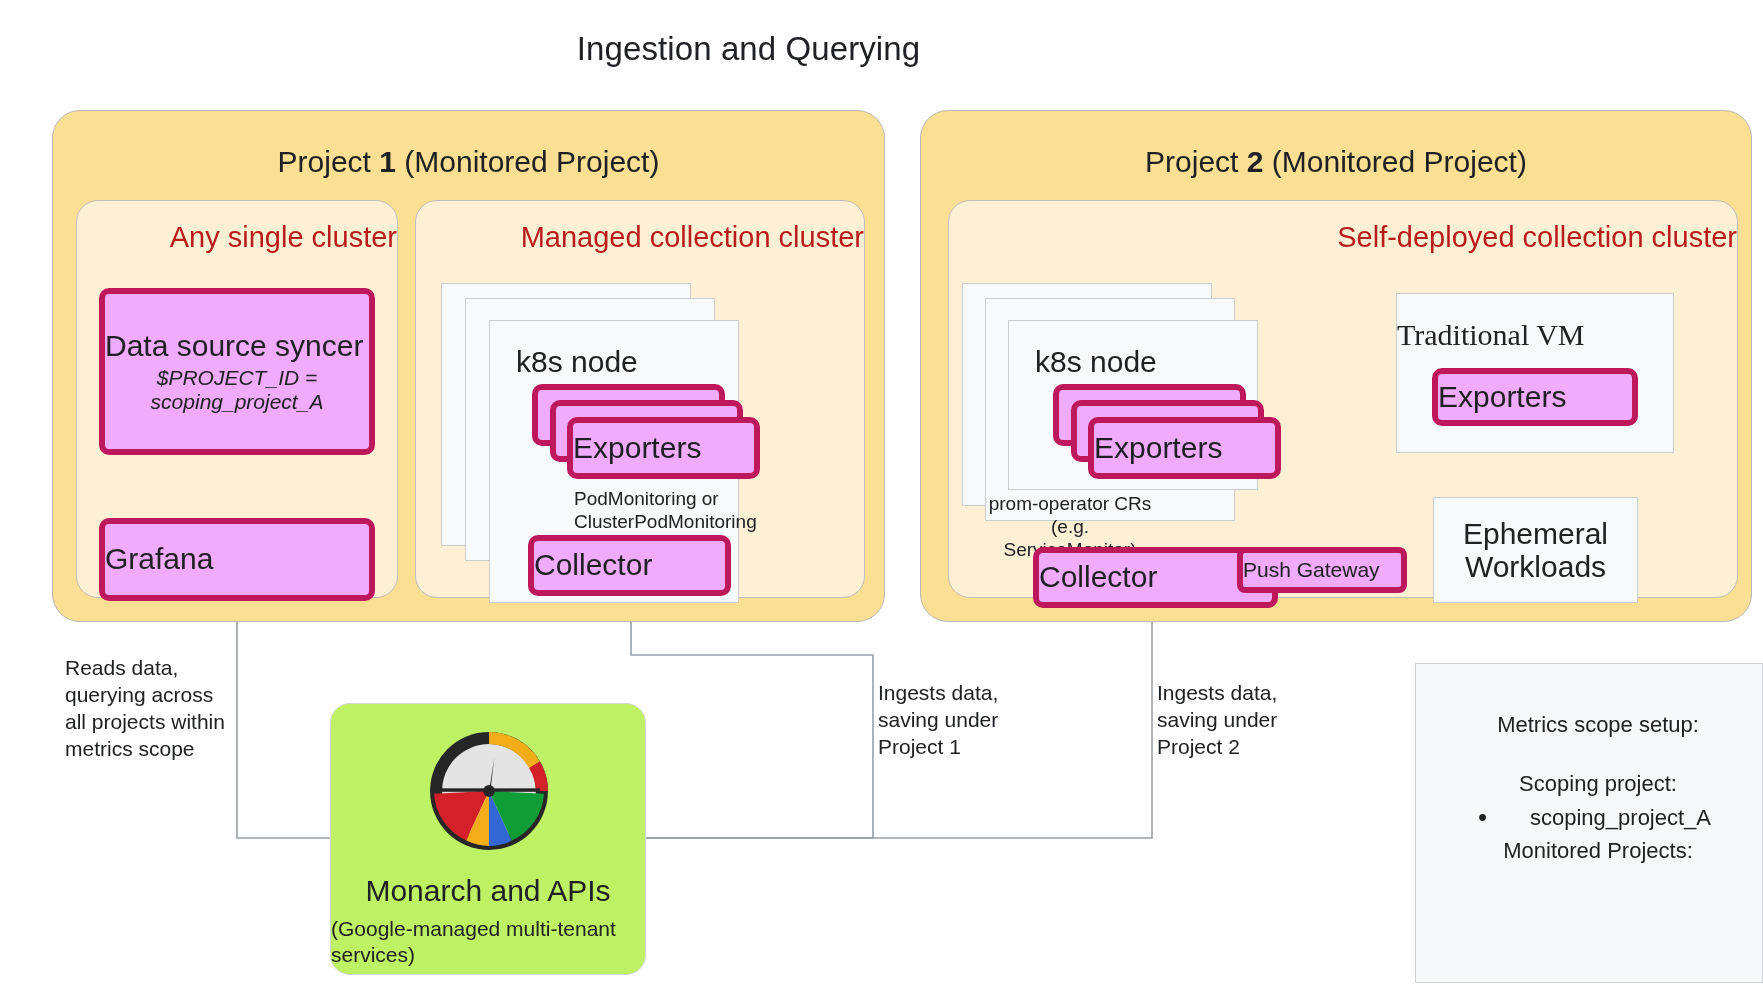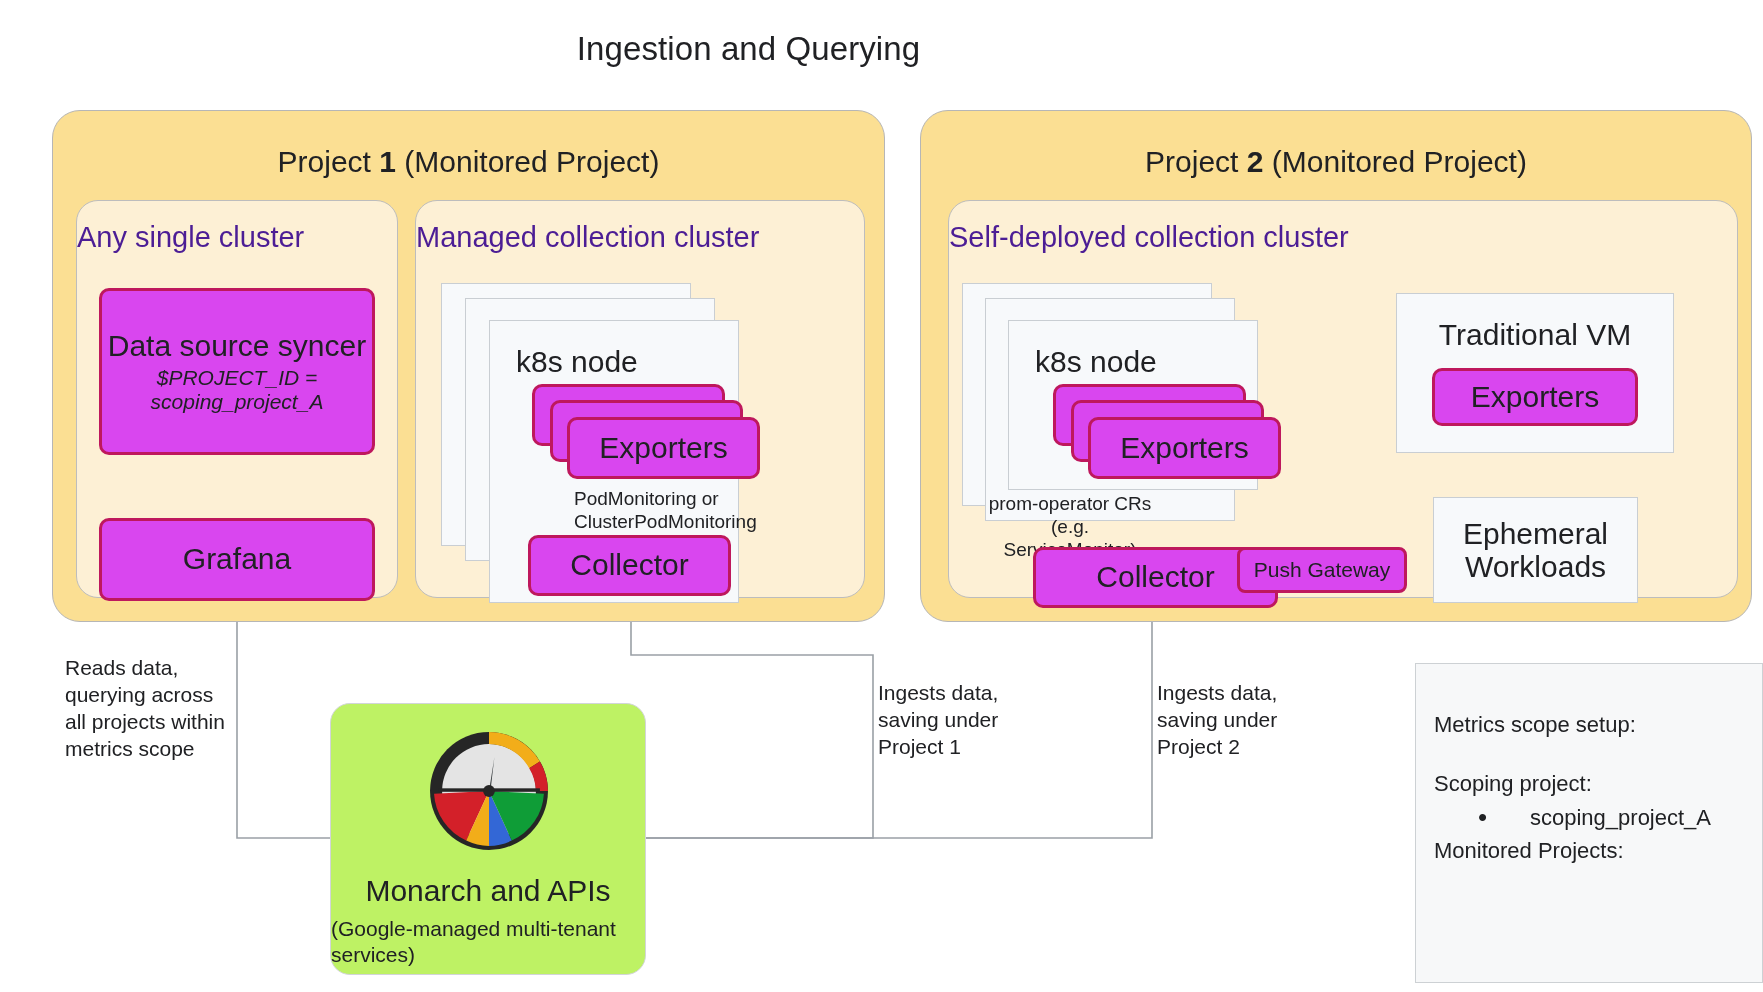--- a/index.html
+++ b/index.html
@@ -25,43 +25,43 @@
     position:absolute;left:0;right:0;top:34px;text-align:center;
     font-size:30px;color:#202124;
   }
   .project-title b{font-weight:bold;}
 
   
   .cluster{
     background:#fdf0d5;border:1px solid #bdbdbd;border-radius:22px;
   }
   .cluster-title{
-    position:absolute;left:0;right:0;top:20px;text-align:left;
-    font-size:29px;color:#4c1d95;
+    position:absolute;left:0;right:0;top:20px;text-align:right;
+    font-size:29px;color:#b91c1c;
   }
 
   
   .bluebox{
-    background:#d946ef;border:3px solid #be185d;border-radius:10px;
-    display:flex;flex-direction:column;align-items:center;justify-content:center;
+    background:#f0abfc;border:6px solid #be185d;border-radius:10px;
+    display:flex;flex-direction:column;align-items:flex-start;justify-content:center;
     text-align:center;color:#202124;
   }
   .bluebox .t1{font-size:30px;line-height:1.08;}
   .bluebox .t2{font-size:21px;font-style:italic;line-height:1.12;margin-top:4px;}
   .bluebox.small{border-radius:8px;}
   .bluebox.small .t1{font-size:21px;}
 
   
   .card{
     background:#f7f9fb;border:1px solid #c9ced3;
   }
   .card-title{
     position:absolute;left:26px;top:24px;font-size:30px;color:#202124;
   }
-  .card.centered .card-title{left:0;right:0;text-align:center;}
+  .card.centered .card-title{left:0;right:0;text-align:left;font-family:Liberation Serif, serif;}
 
   
   .caption{font-size:21px;line-height:1.28;color:#202124;}
   .caption.sm{font-size:19px;line-height:1.22;}
   .caption.center{text-align:center;}
 
   
   #monarch-card{
     background:#bef264;border:1px solid #d2d5d8;border-radius:20px;
   }
@@ -72,21 +72,21 @@
   #monarch-sub{
     position:absolute;left:0;right:0;top:212px;text-align:left;
     font-size:21px;line-height:1.25;color:#202124;
   }
 
   
   #legend-box{
     background:#f7f8f9;border:1px solid #cdd1d4;
     padding:44px 0 0 18px;
   }
-  #legend-box .lg{font-size:22px;line-height:1.52;color:#202124;}
+  #legend-box .lg{font-size:22px;line-height:1.52;color:#202124;text-align:center;}
   #legend-box ul{margin:0;padding:0 0 0 44px;list-style:none;}
   #legend-box li{font-size:22px;line-height:1.52;position:relative;padding-left:52px;}
   #legend-box li::before{
     content:"\2022";position:absolute;left:0;top:-2px;font-size:26px;line-height:1.4;
   }
 
   
   #connectors{position:absolute;left:0;top:0;width:1763px;height:992px;pointer-events:none;}
   #connectors line, #connectors path{stroke:#9aa0a6;stroke-width:1.6;fill:none;}
 </style>

